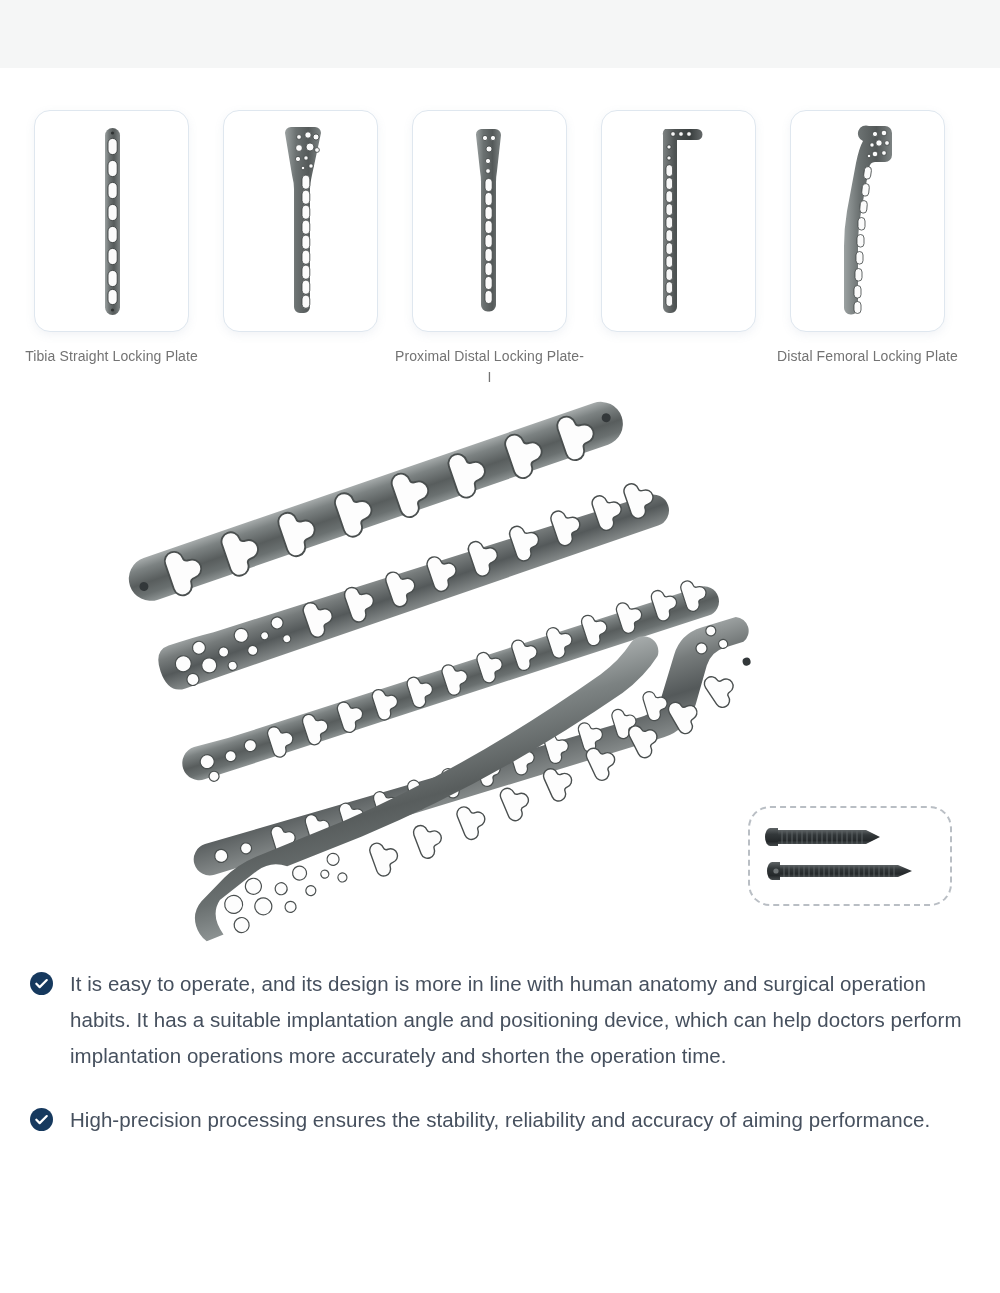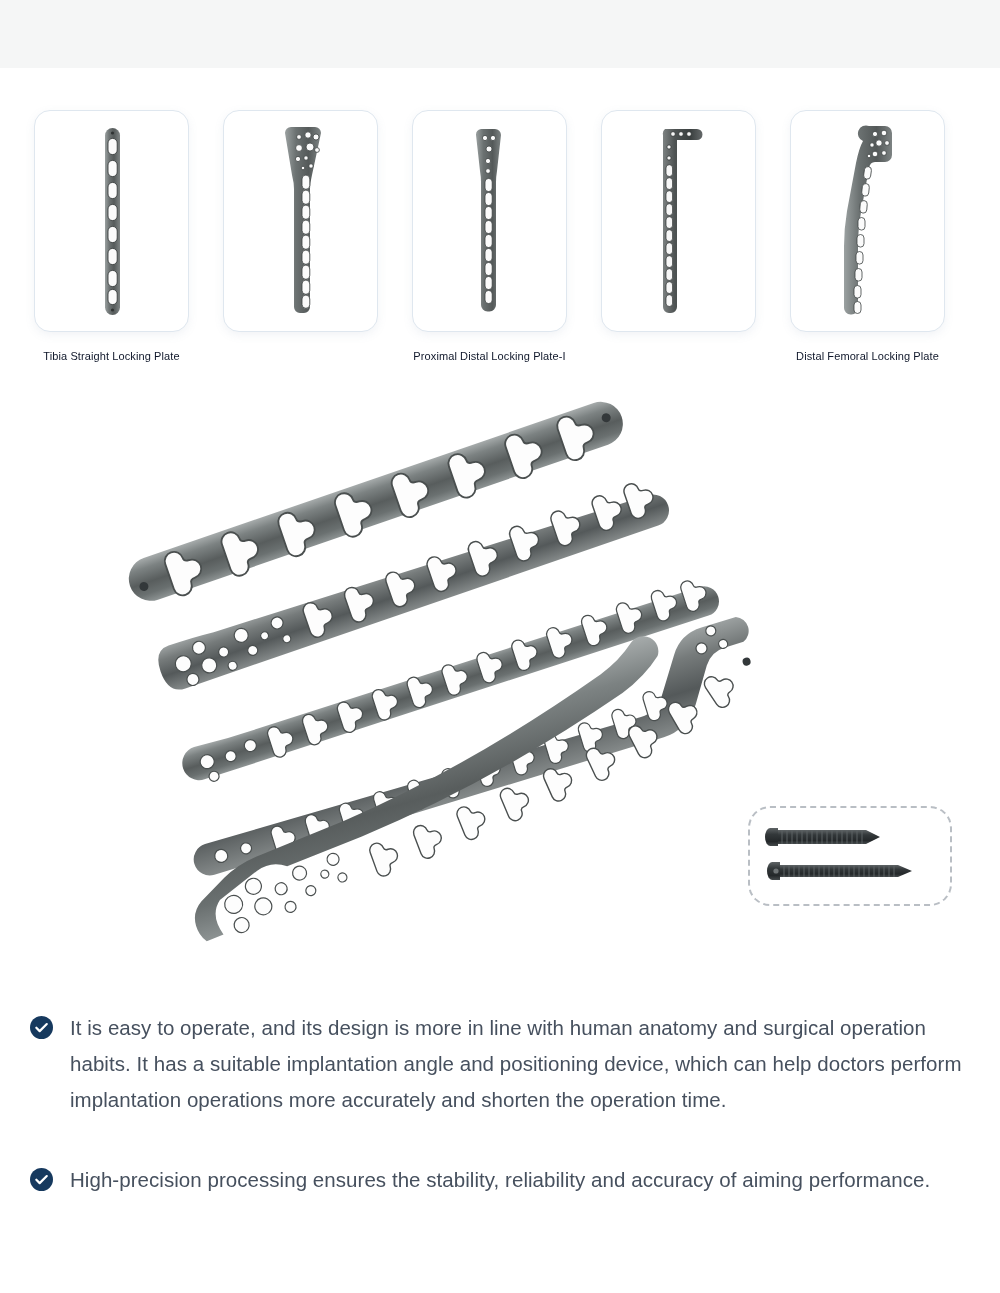--- a/index.html
+++ b/index.html
@@ -45,23 +45,23 @@
     border-radius: 16px;
     box-shadow: 0 3px 10px rgba(120,140,165,0.10);
     display: flex;
     align-items: center;
     justify-content: center;
     position: relative;
     overflow: hidden;
   }
   .thumb-caption {
     margin-top: 14px;
-    font-size: 11px;
+    font-size: 14px;
     line-height: 21px;
-    color: #0f172a;
+    color: #737373;
     text-align: center;
     letter-spacing: 0.1px;
     width: 190px;
   }
 
   
   .plate-svg { display: block; }
 
   
   .hero {
@@ -85,21 +85,20 @@
   
   .features {
     position: absolute;
     left: 30px; top: 966px;
     width: 940px;
   }
   .feature {
     display: flex;
     align-items: flex-start;
     margin-bottom: 28px;
-    margin-top: 44px;
   }
   .feature:last-child { margin-bottom: 0; }
   .check-icon {
     flex: 0 0 auto;
     width: 23px; height: 23px;
     margin-top: 6px;
     margin-right: 17px;
   }
   .feature-text {
     font-size: 20.5px;

